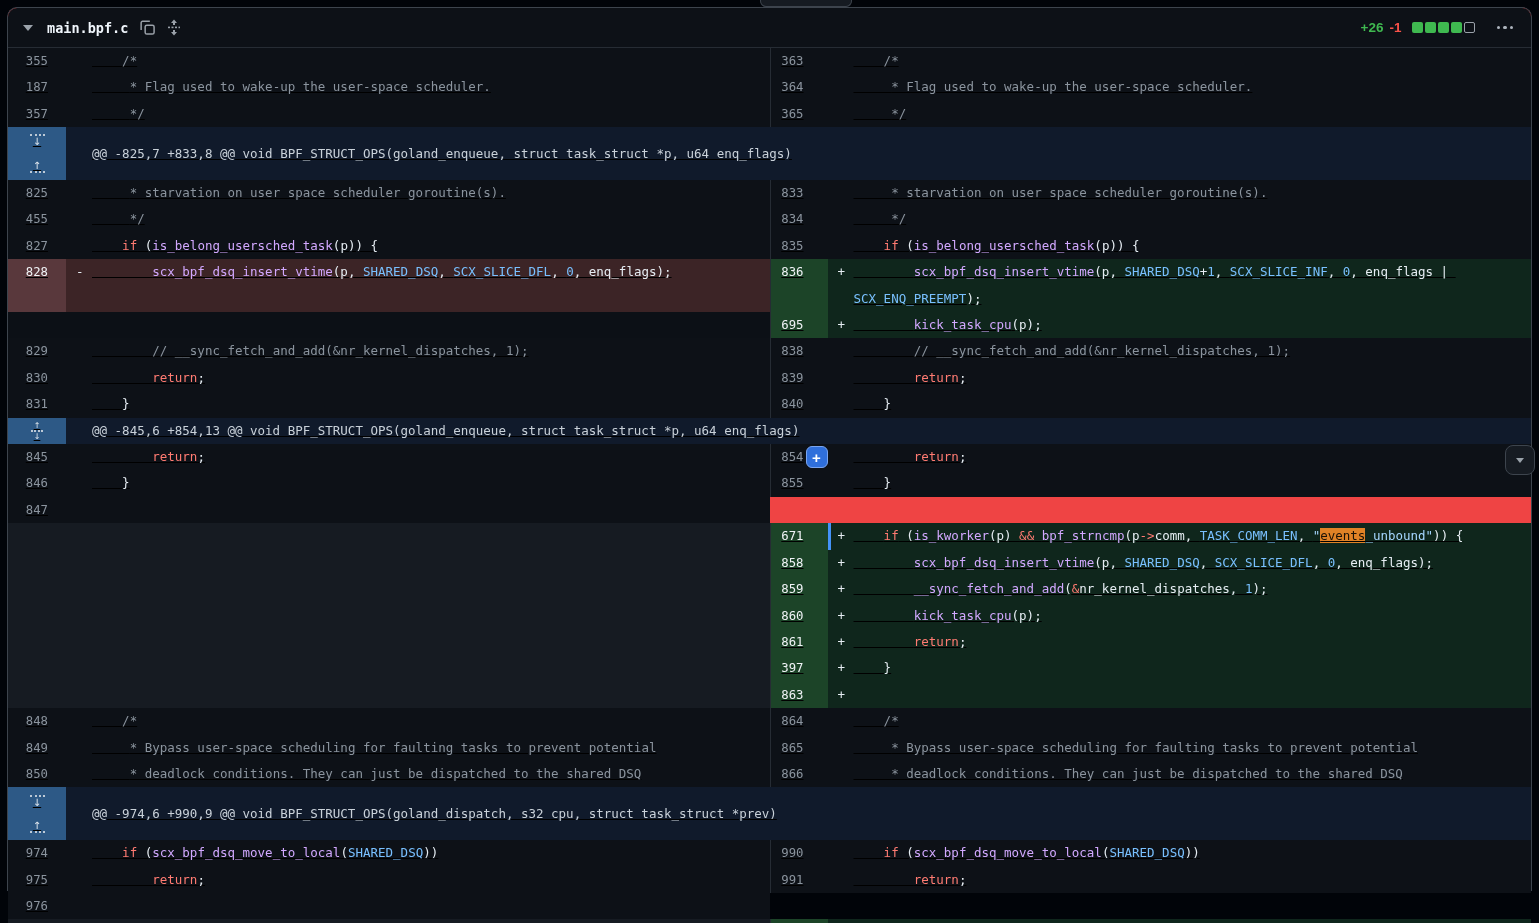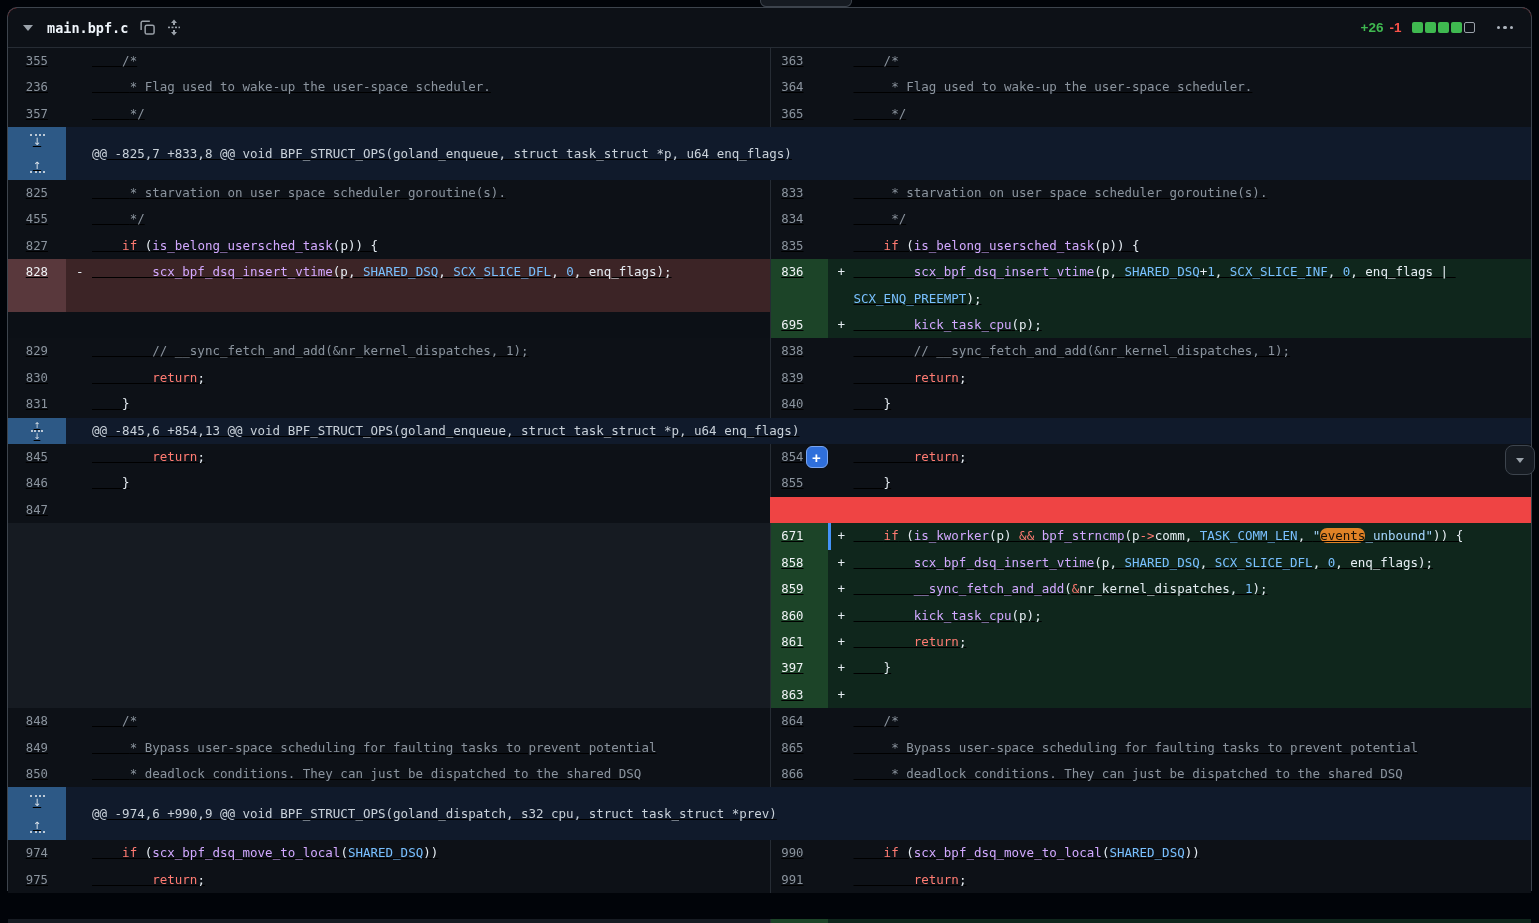--- a/index.html
+++ b/index.html
@@ -45,21 +45,21 @@
 
   .half.del .gut  { background:#59383c; color:#f0f3f6; }
   .half.del .code { background:#3c2426; }
   .half.add .gut  { background:#1c4428; color:#f0f3f6; }
   .half.add .code { background:#0f261c; }
   .half.empty      { background:#161b22; }
   .half.empty-dark { background:#0c1016; }
 
   .t-p { color:#e6edf3; } .t-k { color:#ff7b72; } .t-c { color:#8b949e; }
   .t-n { color:#79c0ff; } .t-f { color:#d2a8ff; } .t-s { color:#a5d6ff; }
-  .t-h { background:#e08226; color:#1b1206; border-radius:7px; }
+  .t-h { background:#e08226; color:#1b1206; border-radius:0; }
 
   .caret { position:absolute; left:0; top:0; bottom:0; width:3px; background:#4493f8; z-index:2; }
 
   .plus-btn { position:absolute; left:35px; top:2px; width:22px; height:22px; background:#2f6fdb;
     border:1px solid #7aa5f0; border-radius:6px; color:#fff; font-size:15px; font-weight:bold;
     line-height:19px; text-align:center; cursor:pointer; z-index:4; padding:0; }
 
   .line-menu { position:absolute; right:-4px; top:1px; width:30px; height:30px; background:#161b22;
     border:1px solid #3d444d; border-radius:8px; display:flex; align-items:center; justify-content:center;
     cursor:pointer; z-index:5; }
@@ -136,21 +136,21 @@
           <div class="gut">355</div>
           <div class="code"><span class="t-c">    /*</span></div>
         </div>
         <div class="half right">
           <div class="gut">363</div>
           <div class="code"><span class="t-c">    /*</span></div>
         </div>
       </div>
       <div class="row">
         <div class="half left">
-          <div class="gut">236</div>
+          <div class="gut">187</div>
           <div class="code"><span class="t-c">     * Flag used to wake-up the user-space scheduler.</span></div>
         </div>
         <div class="half right">
           <div class="gut">364</div>
           <div class="code"><span class="t-c">     * Flag used to wake-up the user-space scheduler.</span></div>
         </div>
       </div>
       <div class="row">
         <div class="half left">
           <div class="gut">357</div>
@@ -397,20 +397,24 @@
         <div class="half left">
           <div class="gut">975</div>
           <div class="code"><span class="t-p">        </span><span class="t-k">return</span><span class="t-p">;</span></div>
         </div>
         <div class="half right">
           <div class="gut">991</div>
           <div class="code"><span class="t-p">        </span><span class="t-k">return</span><span class="t-p">;</span></div>
         </div>
       </div>
       <div class="row">
+        <div class="half left">
+          <div class="gut">976</div>
+          <div class="code"></div>
+        </div>
       </div>
       <div class="row row-sliver">
         <div class="half left empty"></div>
         <div class="half right add">
           <div class="gut"></div>
           <div class="code"></div>
         </div>
       </div>
     </div>
 </div>

